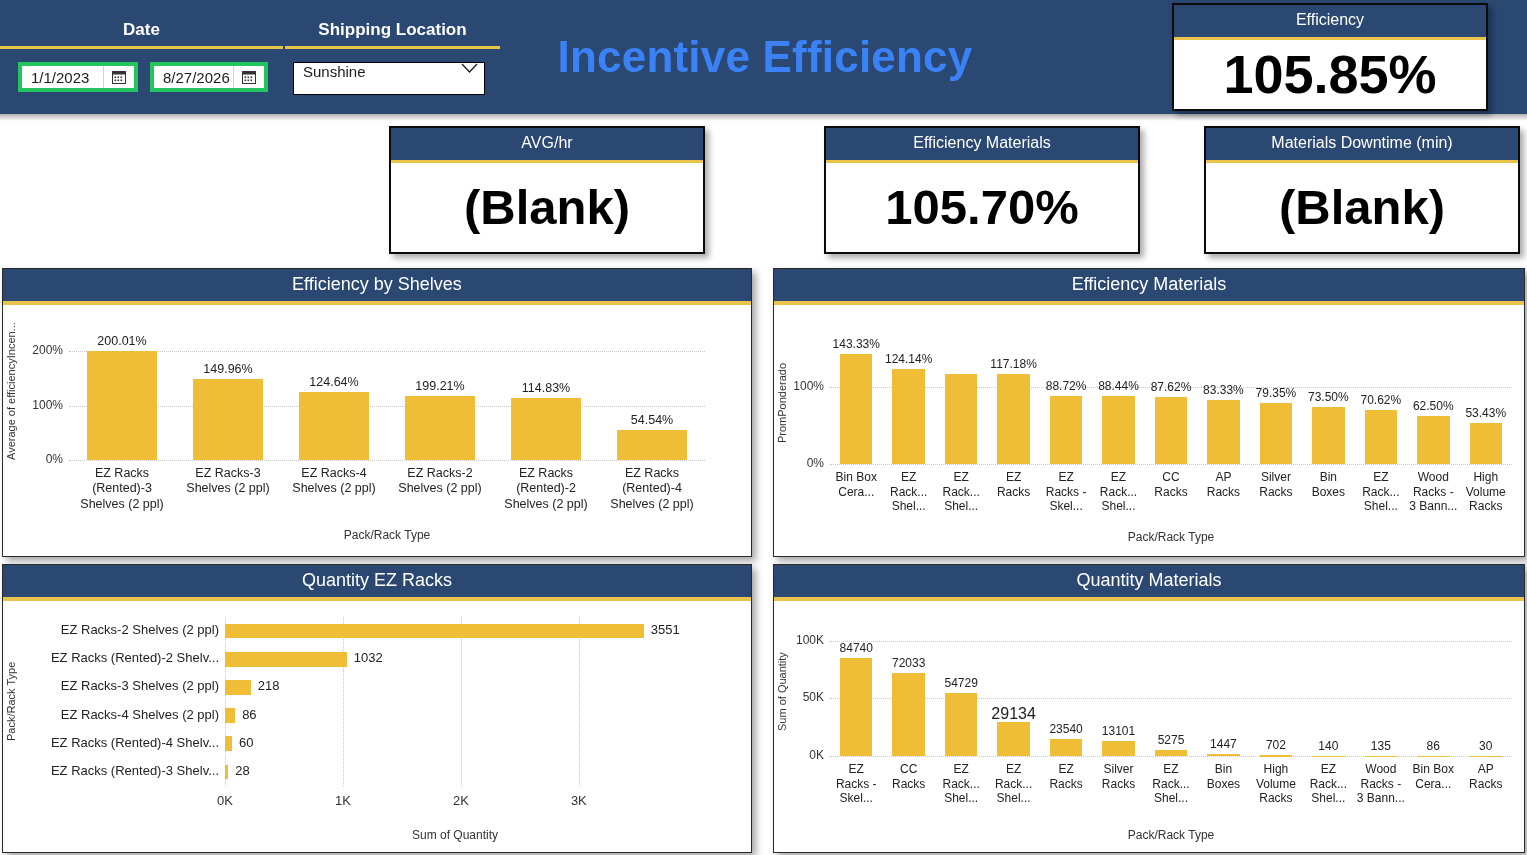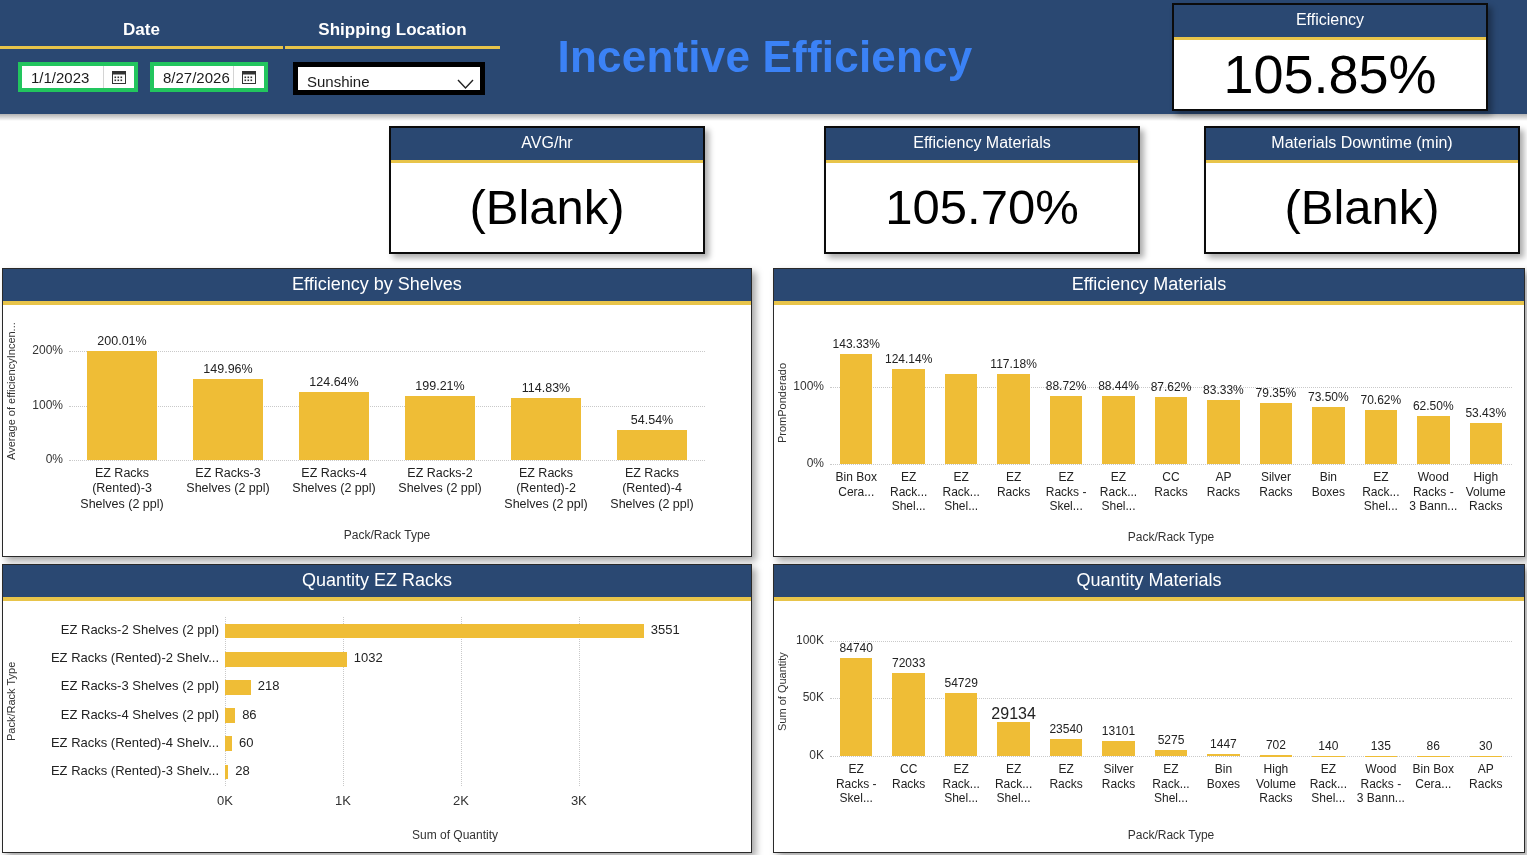--- a/index.html
+++ b/index.html
@@ -35,21 +35,21 @@
     flex: 1; padding-left: 9px; font-size: 15px; color: #1a1a1a;
     white-space: nowrap; overflow: hidden;
   }
   .date-box .dsep { width: 1px; height: 100%; background: #d4d4d4; }
   .cal-ico {
     width: 30px; height: 100%; display: flex; align-items: center; justify-content: center;
   }
   .cal-ico svg { display: block; }
   .dropdown {
     position: absolute; height: 33px; background: #ffffff;
-    border: 5px solid #000000; display: flex; align-items: flex-end;
+    border: 1px solid #000000; display: flex; align-items: flex-start;
   }
   .dropdown .dtext { flex: 1; padding-left: 9px; font-size: 15px; color: #1a1a1a; }
   .chev { width: 30px; display: flex; align-items: center; justify-content: center; }
 
   .main-title {
     position: absolute; left: 520px; top: 22px; width: 490px; height: 70px;
     color: #3b82f6; font-size: 44px; font-weight: bold; text-align: center;
     line-height: 70px; letter-spacing: 0.2px;
   }
 
@@ -60,21 +60,21 @@
     display: flex; flex-direction: column;
   }
   .kpi-head {
     background: #2a4872; color: #ffffff; text-align: center;
     font-size: 16px; line-height: 1.55; padding: 3px 2px 4px;
     border-bottom: 3px solid #e8c44a;
     white-space: nowrap; overflow: hidden;
   }
   .kpi-val {
     flex: 1; display: flex; align-items: center; justify-content: center;
-    color: #000000; font-weight: 400;
+    color: #000000; font-weight: 700;
   }
   .kpi-hero .kpi-val { font-size: 54px; }
   .kpi-row .kpi-val { font-size: 49px; }
 
   
   .panel {
     position: absolute; background: #ffffff; border: 1px solid #2a2a2a;
     box-shadow: 4px 4px 7px rgba(0,0,0,0.35);
     display: flex; flex-direction: column; overflow: hidden;
   }

